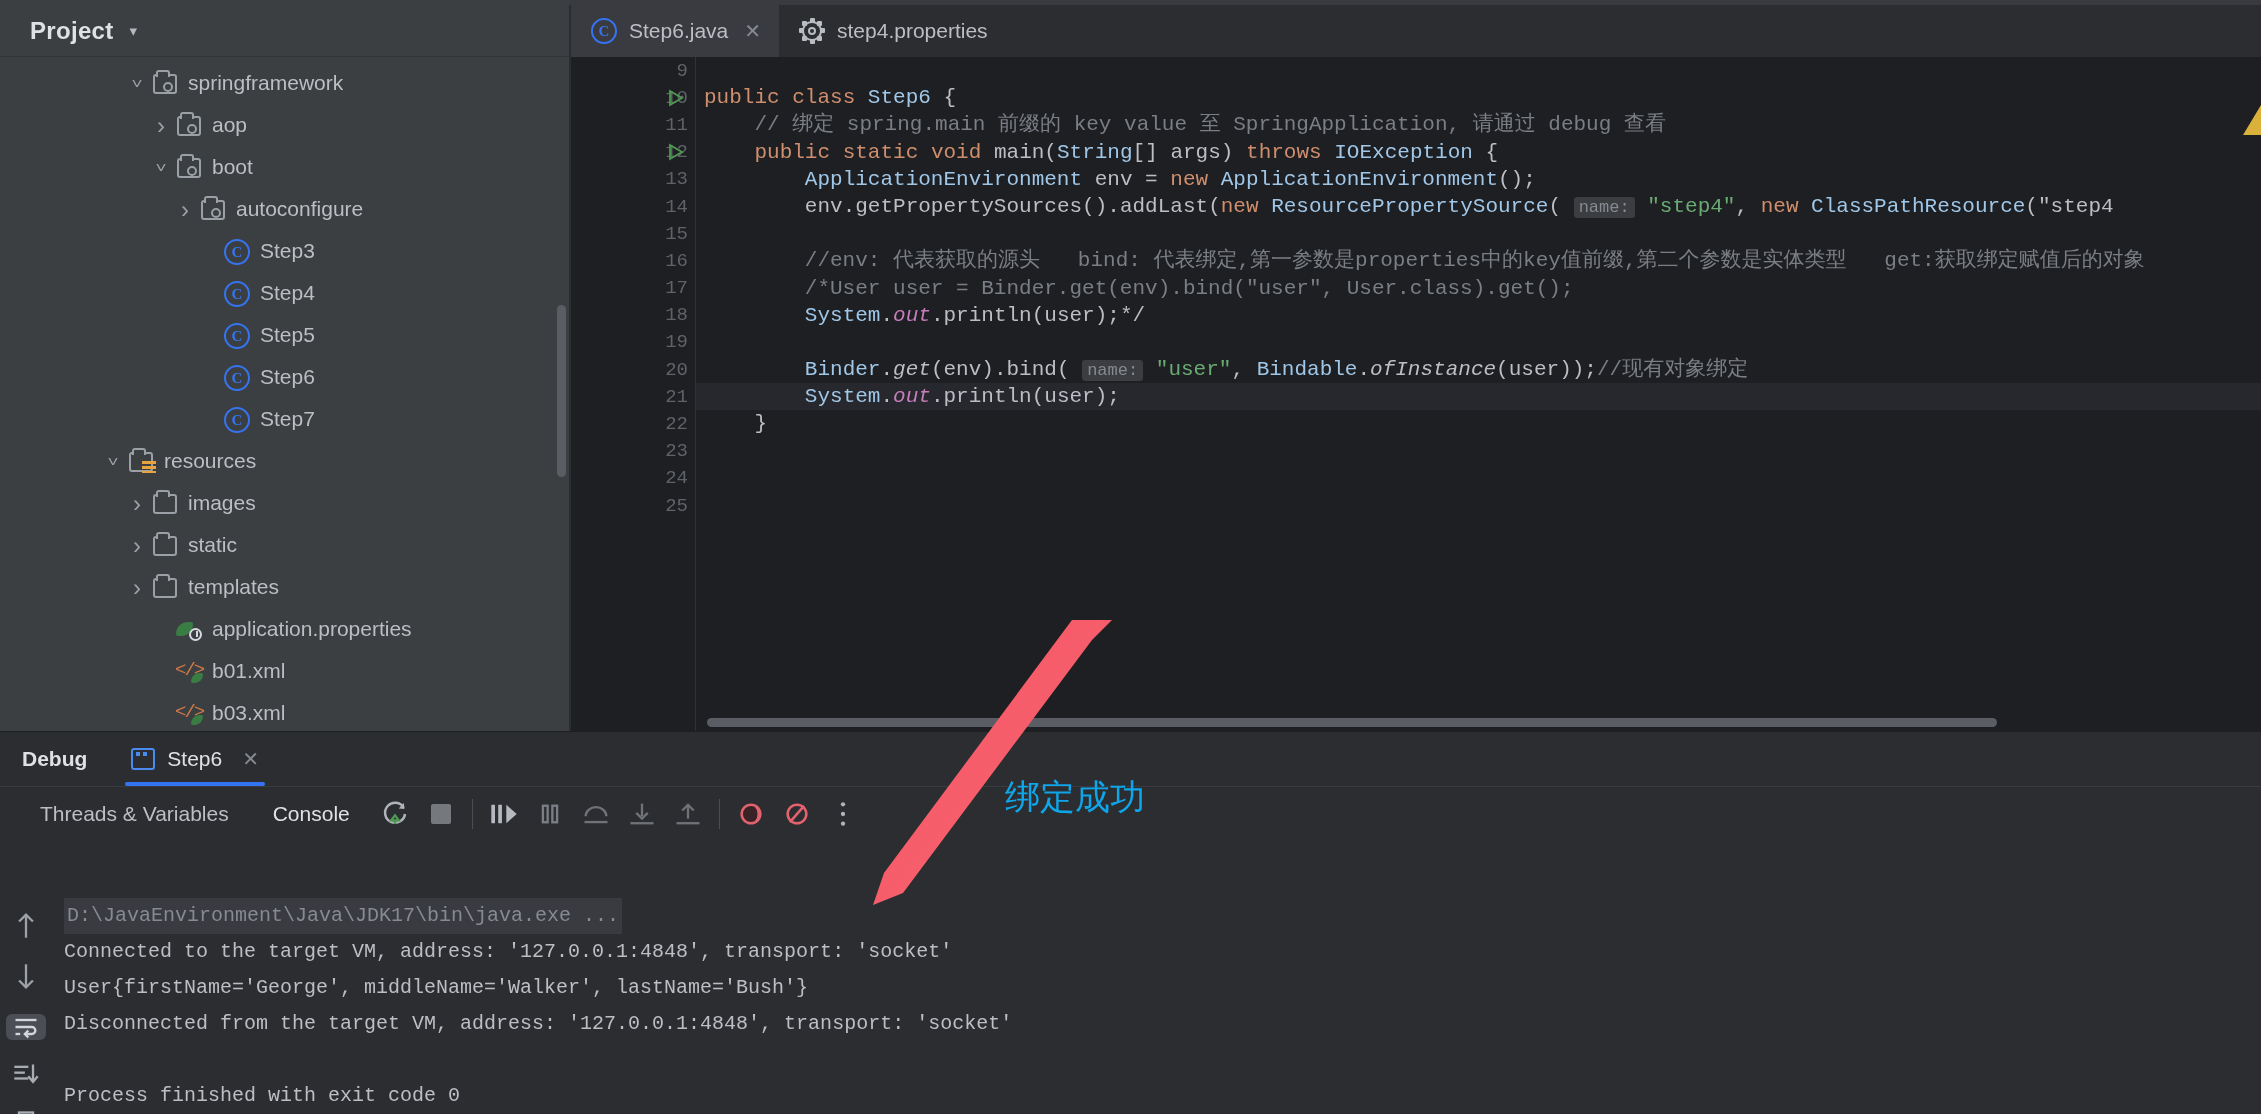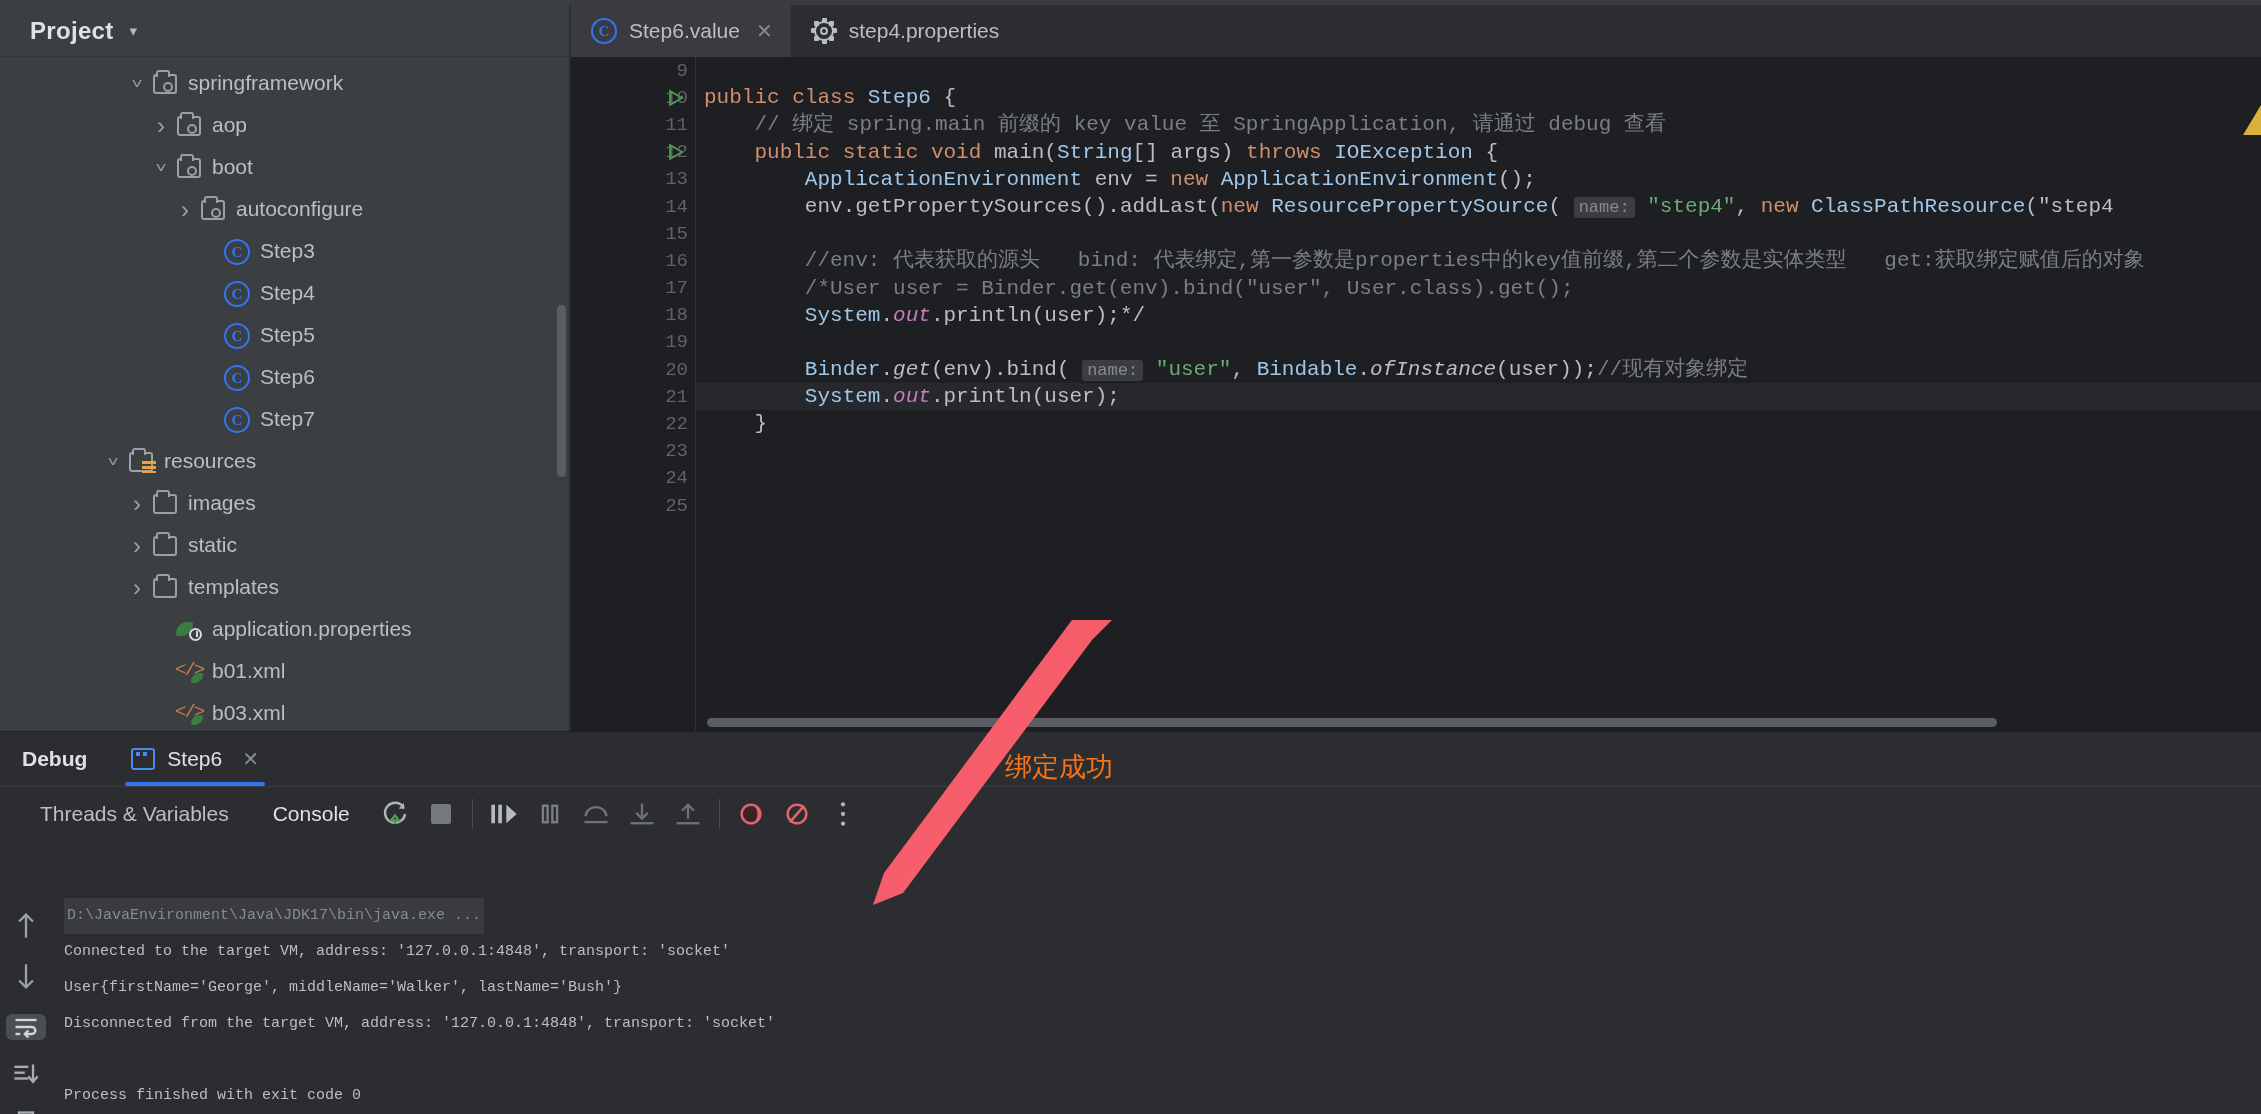--- a/index.html
+++ b/index.html
@@ -99,26 +99,26 @@
   .dbg-toolbar { height:54px; display:flex; align-items:center; gap:0; border-top:1px solid #393b40; padding-left:18px; }
   .dbg-subtab { font-size:21px; color:#bcbec4; padding:0 22px; }
   .dbg-subtab.sel { color:#dfe1e5; }
   .tbtn { width:46px; height:46px; display:flex; align-items:center; justify-content:center; }
   .vsep { width:1px; height:30px; background:#4a4d52; margin:0 8px; }
 
   .console { position:absolute; left:0; top:160px; right:0; bottom:0; display:flex; }
   .console-gutter { width:52px; padding-top:18px; display:flex; flex-direction:column; align-items:center; gap:22px; }
   .cg-btn { width:40px; height:40px; display:flex; align-items:center; justify-content:center; border-radius:6px; }
   .cg-btn.active { background:#4b4e54; }
-  .console-text { flex:1; padding-left:12px; padding-top:6px; font-family:"Liberation Mono", monospace; font-size:15px; line-height:36px; color:#bcbec4; white-space:pre; }
+  .console-text { flex:1; padding-left:12px; padding-top:6px; font-family:"Liberation Mono", monospace; font-size:20px; line-height:36px; color:#bcbec4; white-space:pre; }
   .console-text .cmdline { color:#868a91; background:#393b40; display:inline-block; padding:0 3px; }
 
   
   .anno { position:absolute; left:0; top:0; width:2261px; height:1114px; pointer-events:none; }
-  .anno-label { position:absolute; left:1005px; top:749px; color:#f97316; font-size:27px; font-family:"Liberation Sans", sans-serif; }
+  .anno-label { position:absolute; left:1005px; top:774px; color:#0ea5e9; font-size:35px; font-family:"Liberation Sans", sans-serif; }
 </style>
 </head>
 <body>
 
 <div class="app">
 
   <div class="topstrip">
     <div class="accentline"></div>
   </div>
 
@@ -251,21 +251,21 @@
           <span class="tlabel">b03.xml</span>
         </div>
       </div>
     <div class="tree-scrollbar"></div>
   </div>
 
   <div class="editor-area">
     <div class="tabbar" id="tabbar">
         <div class="tab active">
           <span class="clsicon">C</span>
-          <span>Step6.value</span>
+          <span>Step6.java</span>
           <span class="tabclose">✕</span>
         </div>
         <div class="tab">
           <span class="gearicon">
             <i style="left:11px;top:0"></i>
             <i style="left:11px;bottom:0"></i>
             <i style="left:0;top:10px"></i>
             <i style="right:0;top:10px"></i>
             <i style="left:3px;top:3px"></i>
             <i style="right:3px;top:3px"></i>

